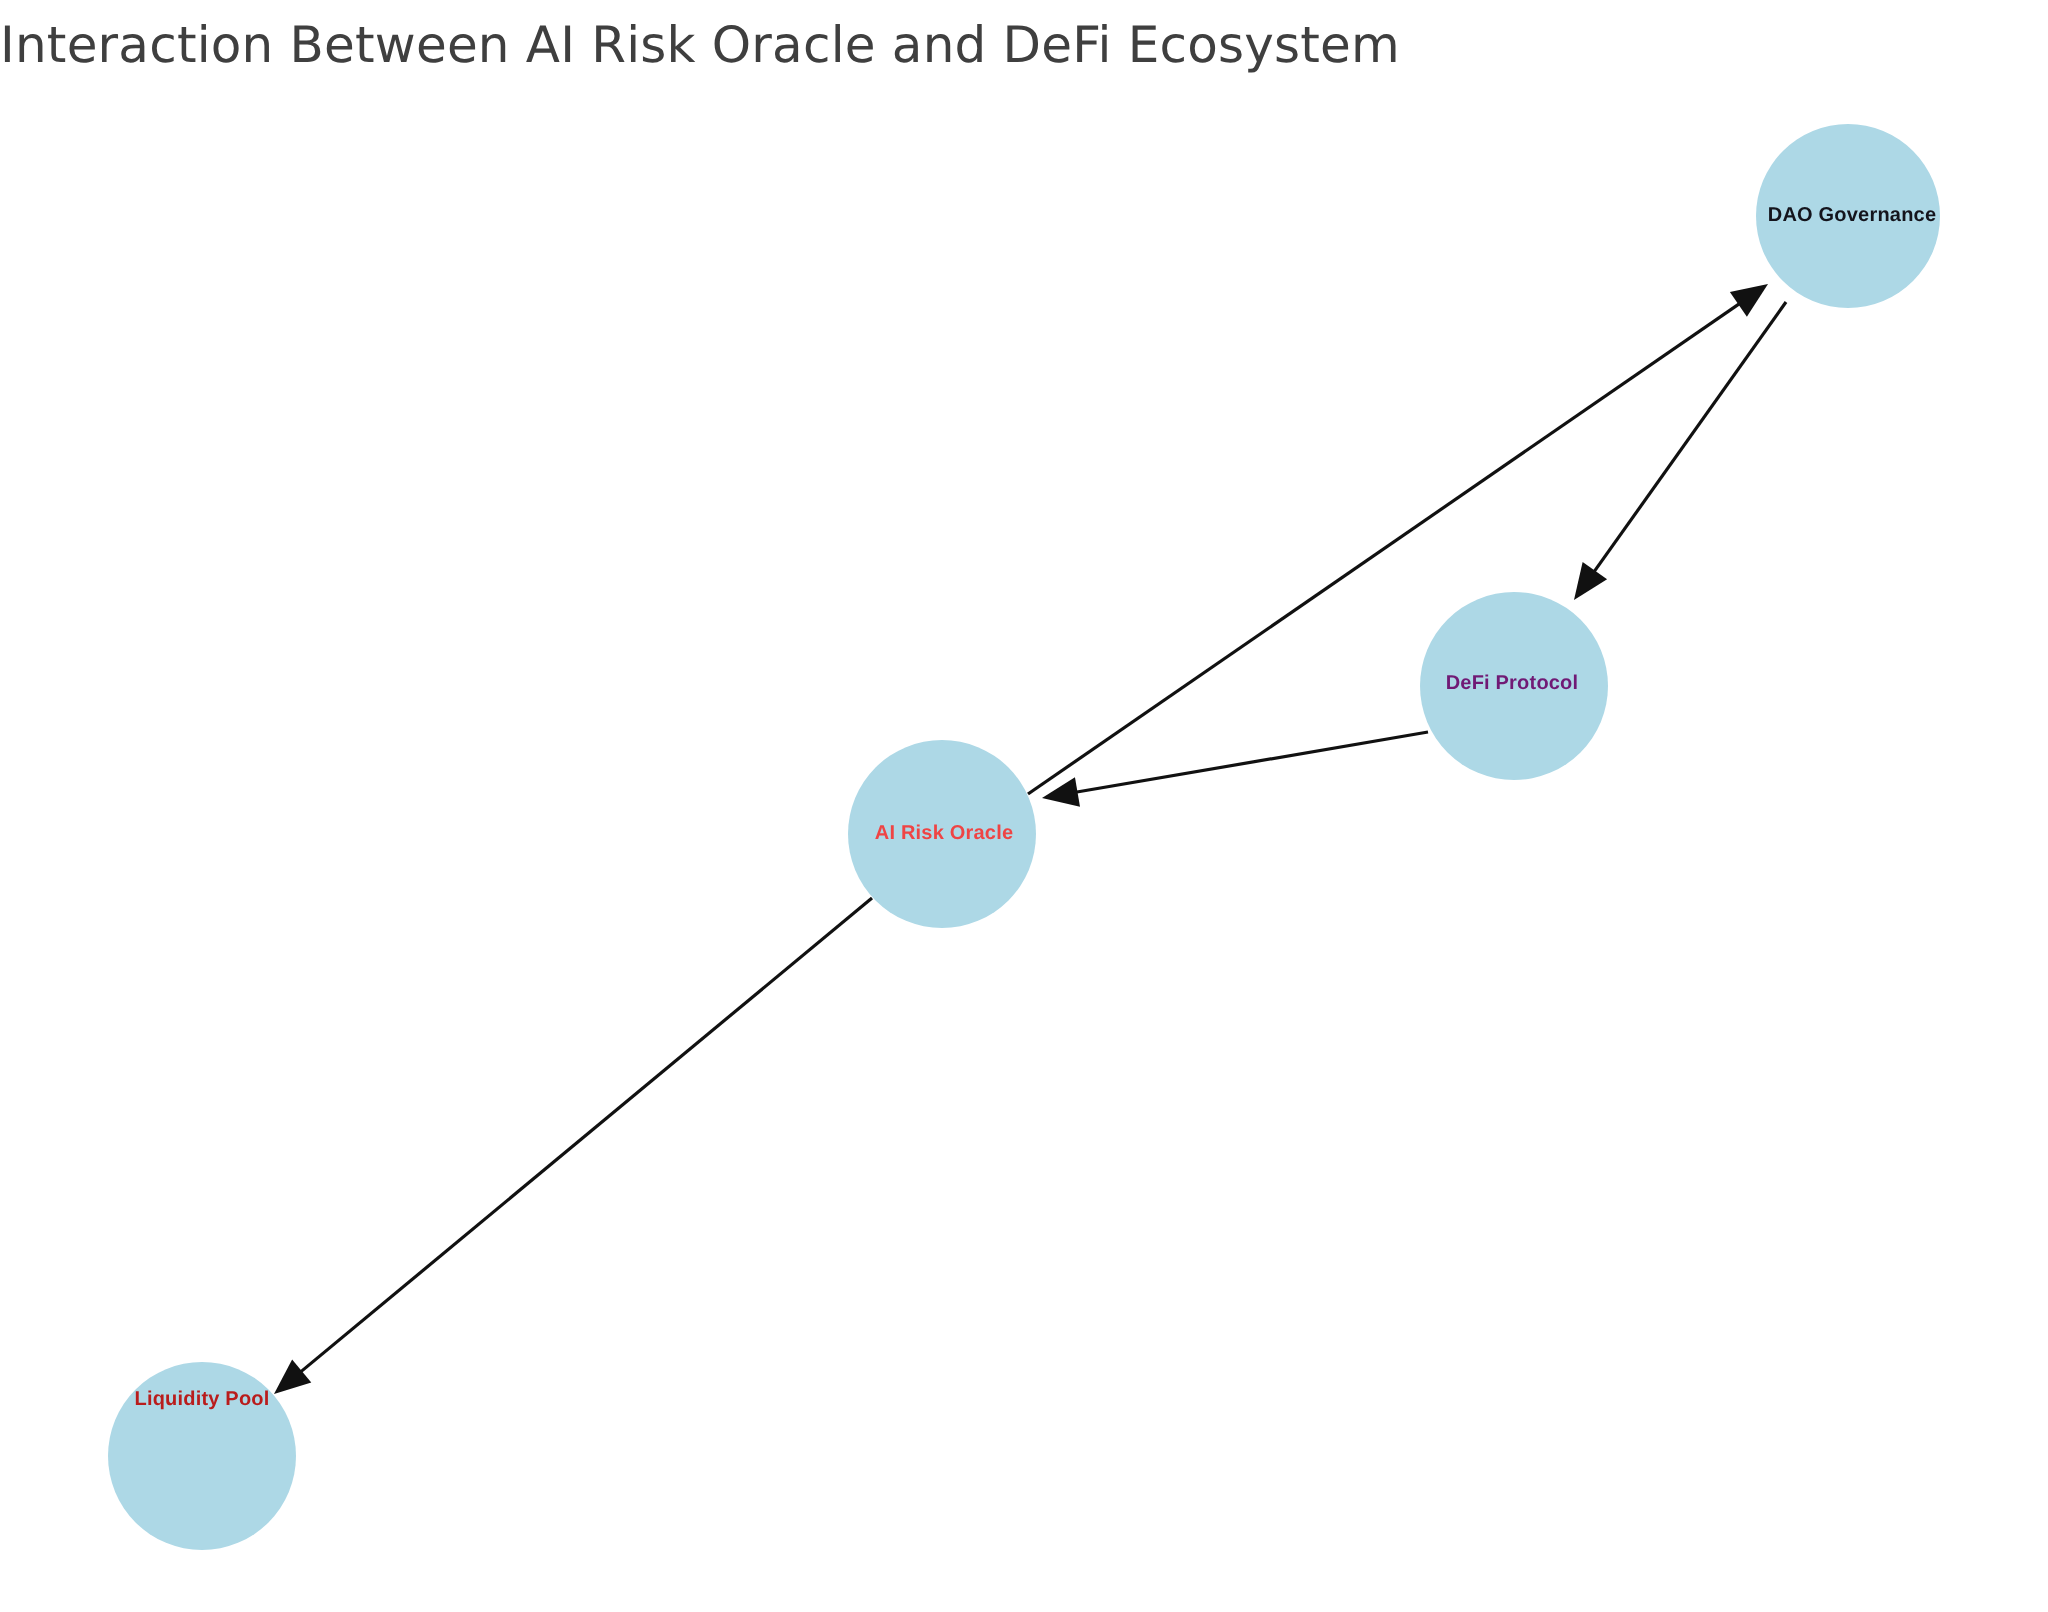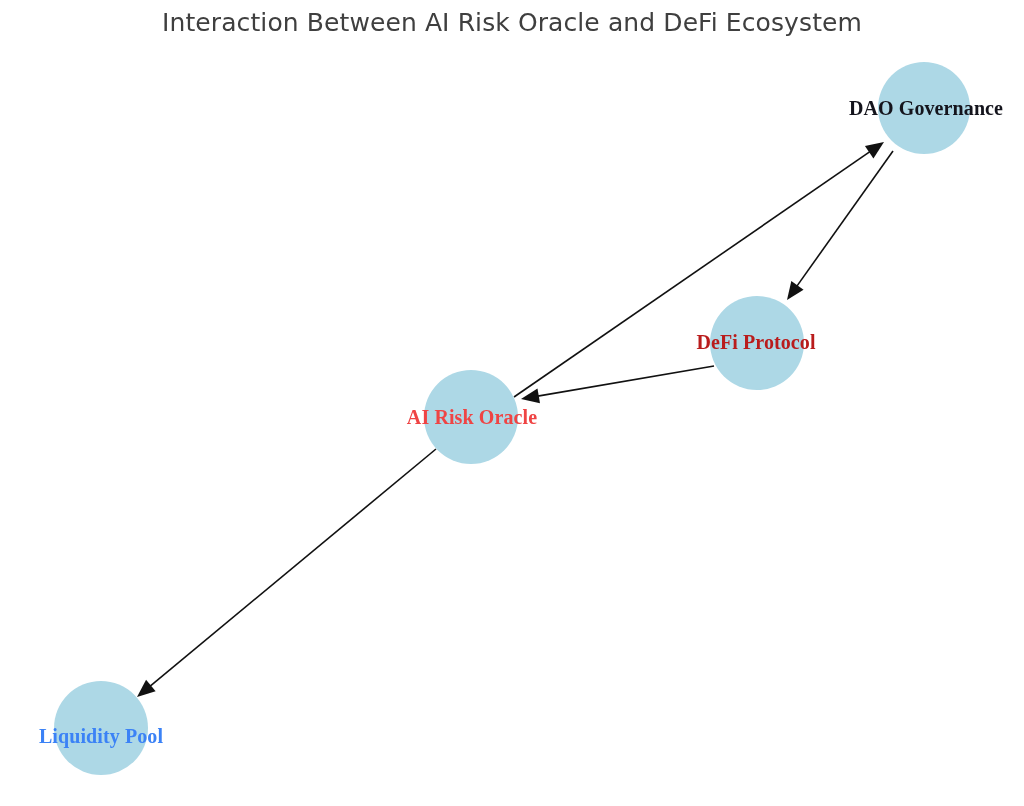--- a/index.html
+++ b/index.html
@@ -13,21 +13,20 @@
     height: 806px;
     background: #ffffff;
     overflow: hidden;
     font-family: "DejaVu Sans", "Liberation Sans", sans-serif;
   }
   #graph-title {
     position: absolute;
     left: 0;
     top: 8px;
     width: 1024px;
-    text-align: center;
     font-family: "DejaVu Sans", "Liberation Sans", sans-serif;
     font-size: 25px;
     font-weight: 400;
     color: #3f3f3f;
     letter-spacing: 0.1px;
     white-space: nowrap;
   }
   #graph-svg {
     position: absolute;
     left: 0;
@@ -43,22 +42,22 @@
     stroke: #111111;
     stroke-width: 1.6;
     fill: none;
   }
   .arrow-head {
     fill: #111111;
     stroke: none;
   }
   .node-label {
     position: absolute;
-    font-family: Liberation Serif, serif;
-    font-size: 20px;
+    font-family: Liberation Sans, sans-serif;
+    font-size: 10px;
     font-weight: bold;
     color: #14141c;
     white-space: nowrap;
     transform: translate(-50%, -50%);
     letter-spacing: 0.1px;
     pointer-events: none;
   }
 </style>
 </head>
 <body>
@@ -81,18 +80,18 @@
     <g id="nodes-layer">
         <circle class="node-circle" cx="924" cy="108" r="46" fill="#add8e6"></circle>
         <circle class="node-circle" cx="757" cy="343" r="47" fill="#add8e6"></circle>
         <circle class="node-circle" cx="471" cy="417" r="47" fill="#add8e6"></circle>
         <circle class="node-circle" cx="101" cy="728" r="47" fill="#add8e6"></circle>
       </g>
   </svg>
 
   <div id="labels-layer">
       <div class="node-label" style="left: 926px; top: 108px; color: rgb(20, 20, 28);">DAO Governance</div>
-      <div class="node-label" style="left: 756px; top: 342px; color: #b91c1c;">DeFi Protocol</div>
+      <div class="node-label" style="left: 756px; top: 342px; color: #701a75;">DeFi Protocol</div>
       <div class="node-label" style="left: 472px; top: 417px; color: #ef4444;">AI Risk Oracle</div>
-      <div class="node-label" style="left: 101px; top: 736px; color: #3b82f6;">Liquidity Pool</div>
+      <div class="node-label" style="left: 101px; top: 700px; color: #b91c1c;">Liquidity Pool</div>
     </div>
 
 </div>
 
 </body></html>

